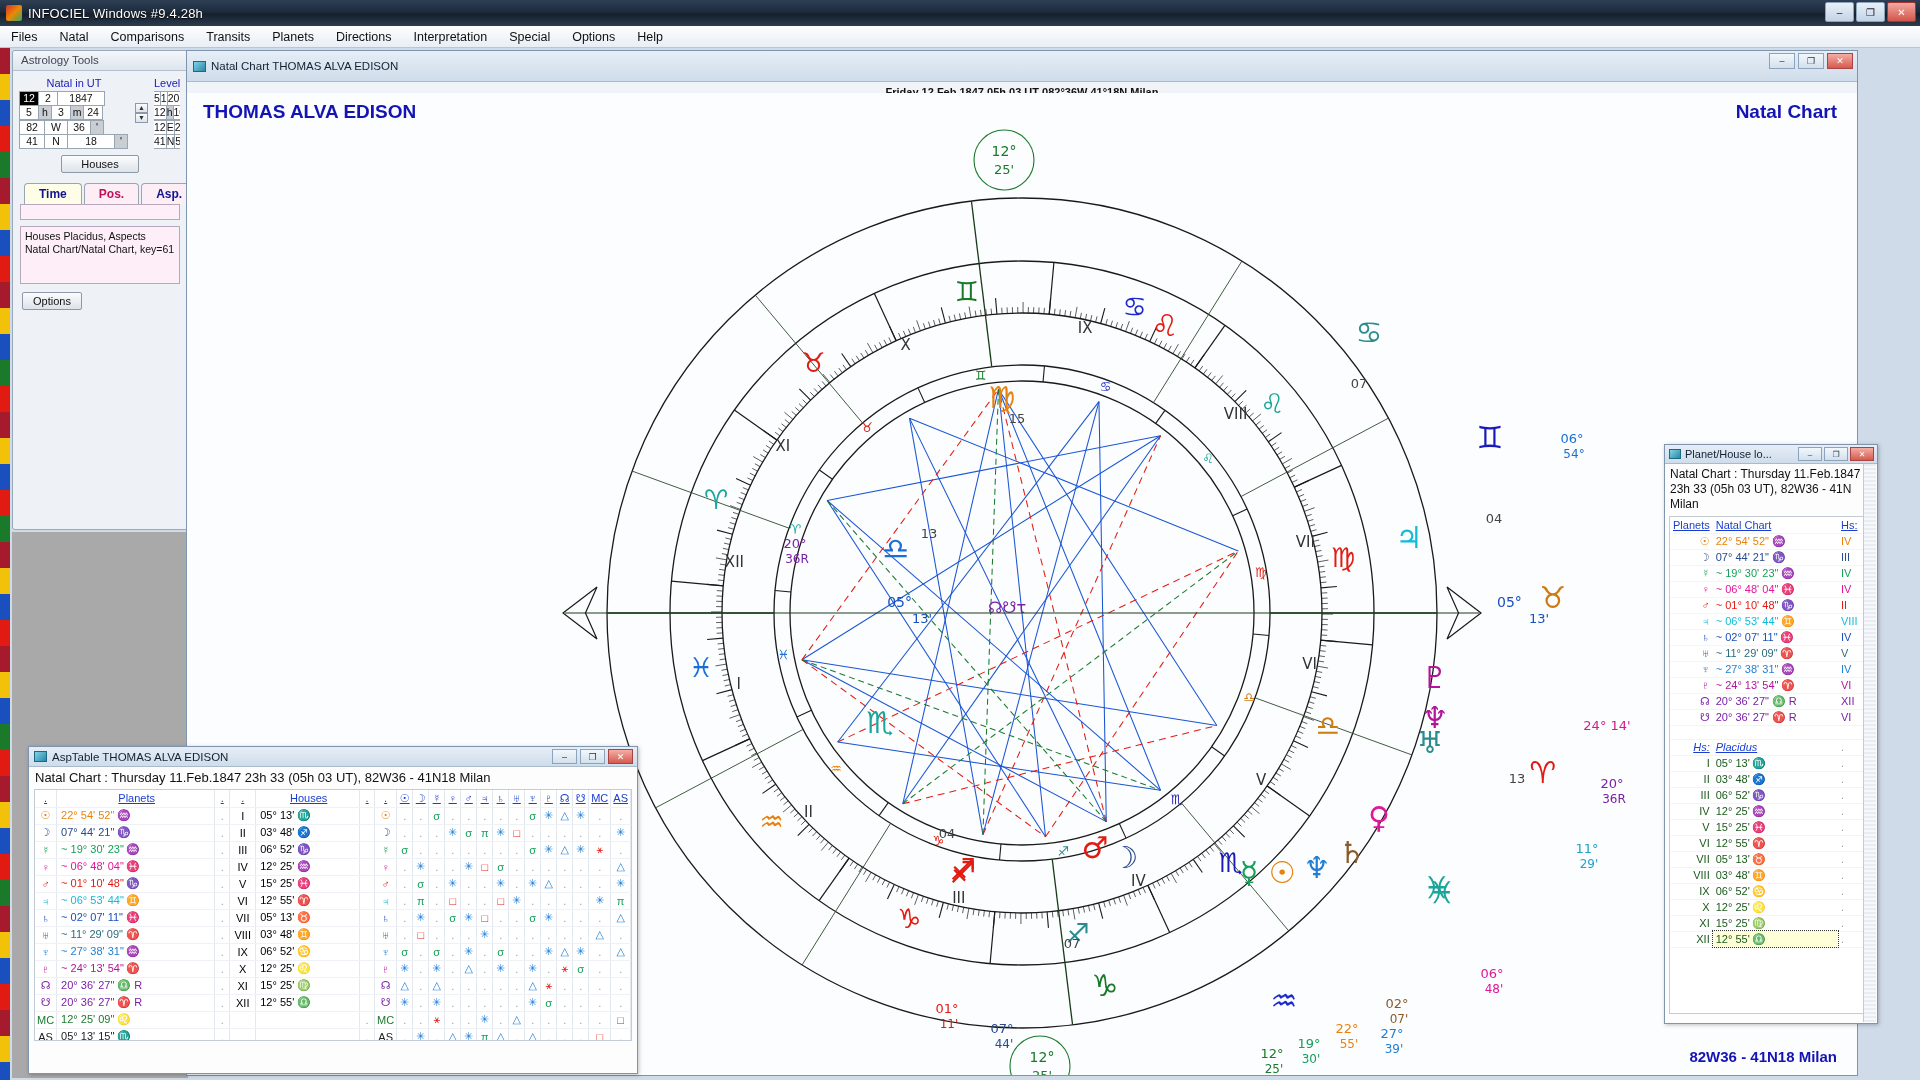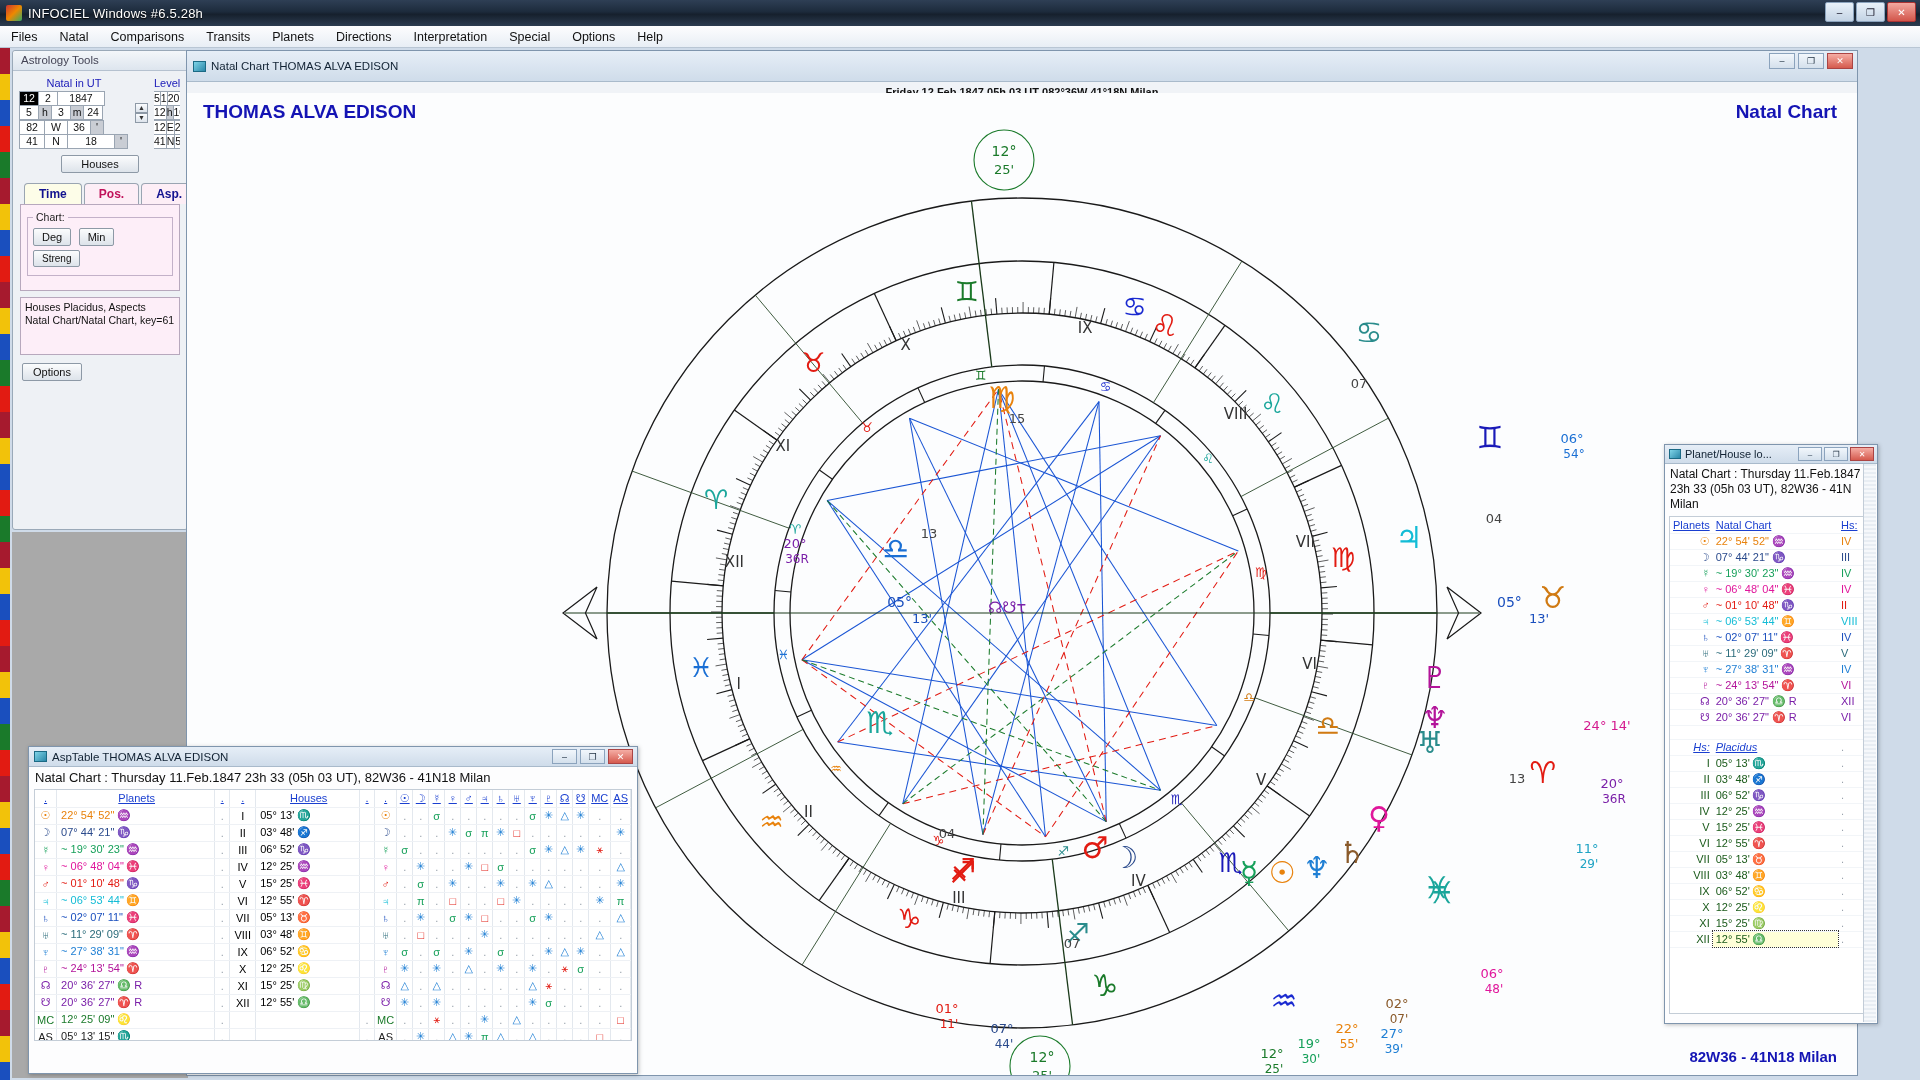--- a/index.html
+++ b/index.html
@@ -188,21 +188,21 @@
   
   #greyblock { position:absolute; left:12px; top:484px; width:176px; height:546px; background:#a9a9a9; }
 
   svg { display:block; }
 </style>
 </head>
 <body>
 
 <div id="titlebar">
   <div class="app-ico"></div>
-  <div class="ttl">INFOCIEL Windows #6.5.28h</div>
+  <div class="ttl">INFOCIEL Windows #9.4.28h</div>
   <div id="winbtns">
     <div>–</div>
     <div>❐</div>
     <div class="cls">✕</div>
   </div>
 </div>
 
 <div id="menubar">
   <div class="mi">Files</div>
   <div class="mi">Natal</div>
@@ -330,26 +330,20 @@
 
       <div class="btn" id="refreshBtn">Houses</div>
 
       <div class="tabs">
         <div class="tab t1">Time</div>
         <div class="tab t2">Pos.</div>
         <div class="tab t3">Asp.</div>
       </div>
 
       <div class="tabpane">
-        <fieldset class="gb">
-          <legend>Chart:</legend>
-          <span class="btn">Deg</span>
-          <span class="btn">Min</span>
-          <span class="btn" style="font-size:10px">Streng</span>
-        </fieldset>
       </div>
 
       <div class="infobox" style="white-space:pre-line;min-height:58px">Houses Placidus, Aspects
 Natal Chart/Natal Chart, key=61</div>
 
       <div class="btn" id="optionsBtn">Options</div>
     </div>
   </div>
 
   <div id="chartwin">

